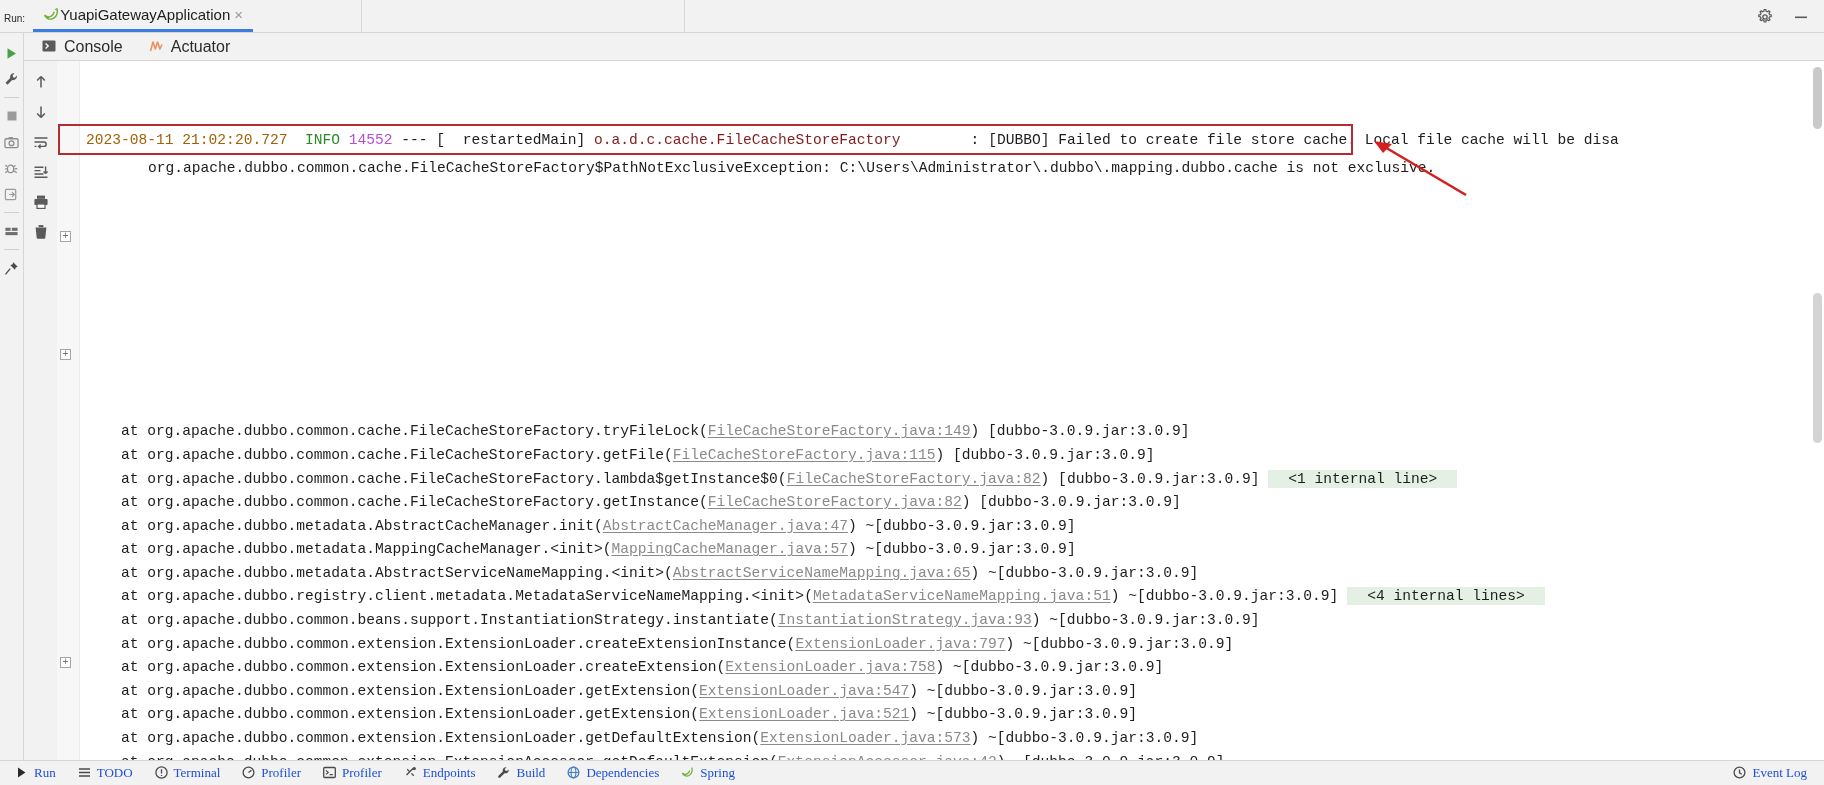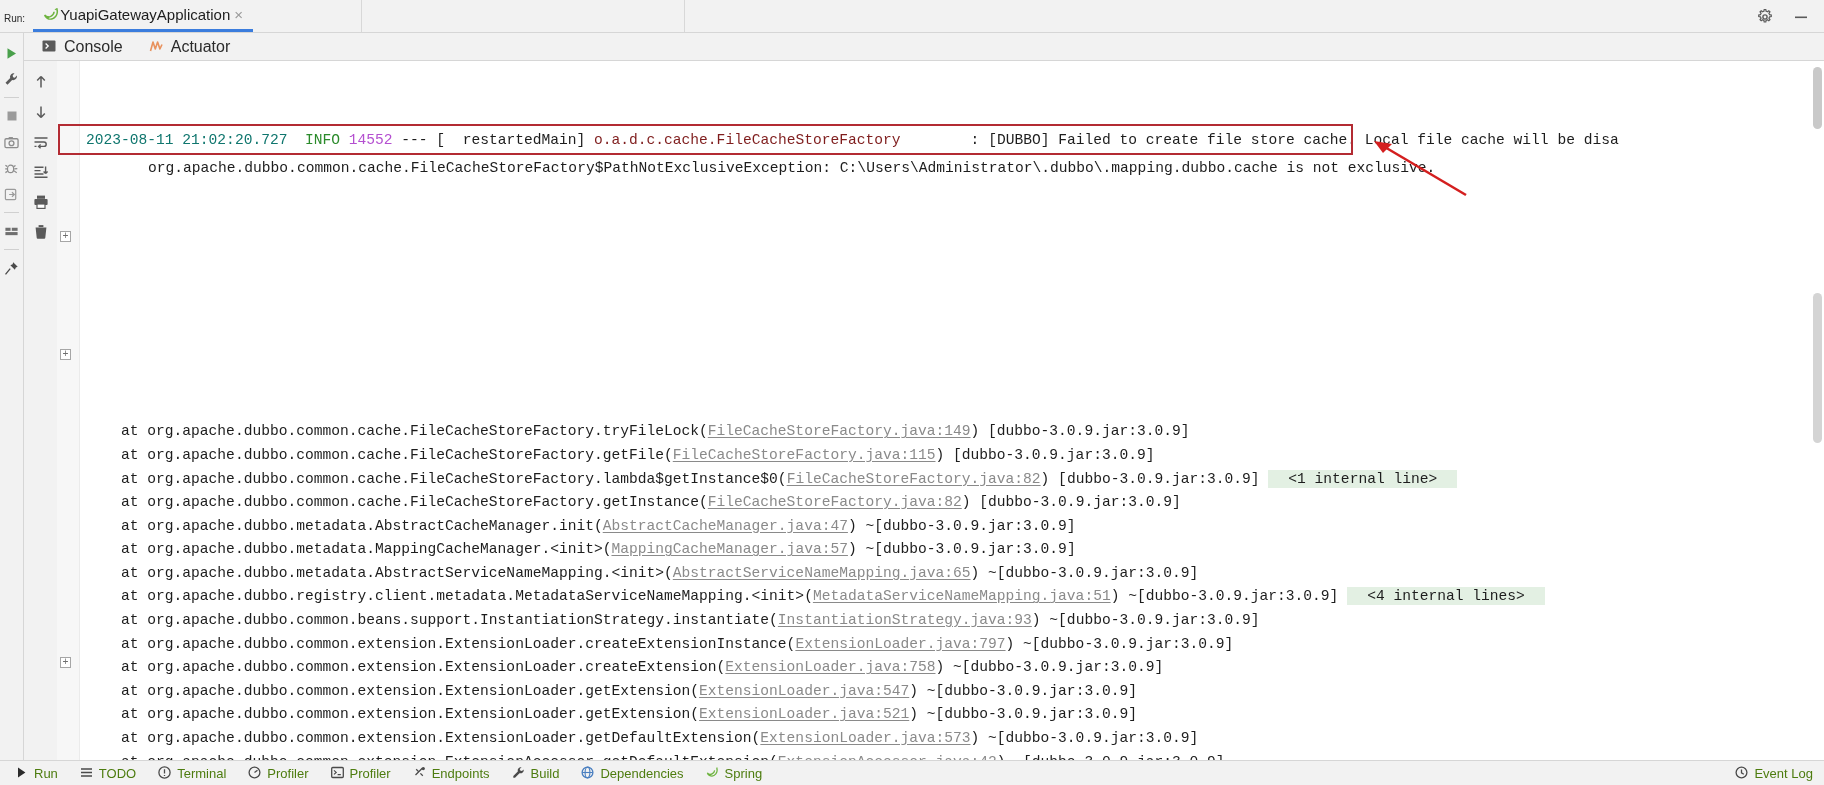--- a/index.html
+++ b/index.html
@@ -122,21 +122,21 @@
     font-family: "Liberation Mono", monospace;
     font-size: 14.6px;
     line-height: 23.6px;
     color: #1d1d1d;
     padding-top: 0px;
   }
   .lines { position: relative; white-space: pre; padding-left: 6px; }
   .ln { height: 23.6px; white-space: pre; }
   .ln.first { height: 20px; line-height: 16px; overflow: hidden; }
 
-  .c-date { color: #0f766e; }
+  .c-date { color: #a16207; }
   .c-info { color: #2a8a2a; }
   .c-pid  { color: #b44fd0; }
   .c-logger { color: #7f1d1d; }
   .c-plain { color: #1d1d1d; }
   .lnk {
     color: #8a8a8a; text-decoration: underline;
     text-underline-offset: 2px;
   }
   .badge {
     background: #e3f0e3; color: #1d1d1d;
@@ -170,29 +170,29 @@
   .scroll-thumb {
     position: absolute; right: 2px; width: 9px;
     background: #c9c9c9; border-radius: 5px;
   }
 
   
   .statusbar {
     height: 25px; background: #f2f2f2;
     border-top: 1px solid #d6d6d6;
     display: flex; align-items: center;
-    font-size: 13px; color: #4d7c0f;
-    padding-left: 4px; gap: 0px;
+    font-size: 13px; color: #1d4ed8;
+    padding-left: 4px; gap: 0px; font-family: Liberation Serif, serif;
   }
   .sb-item {
     display: flex; align-items: center; gap: 5px;
     padding: 0 11px; height: 25px; white-space: nowrap;
   }
   .sb-ico { width: 14px; height: 14px; display: block; }
-  .sb-right { margin-left: auto; display: flex; align-items: flex-start; padding-right: 0; }
+  .sb-right { margin-left: auto; display: flex; align-items: flex-start; padding-right: 6px; }
 </style>
 </head>
 <body>
 
 <div class="app">
 
   <div class="runbar">
     <div class="runbar-label">Run:</div>
     <div class="runtab">
       <span class="spring-ico">

